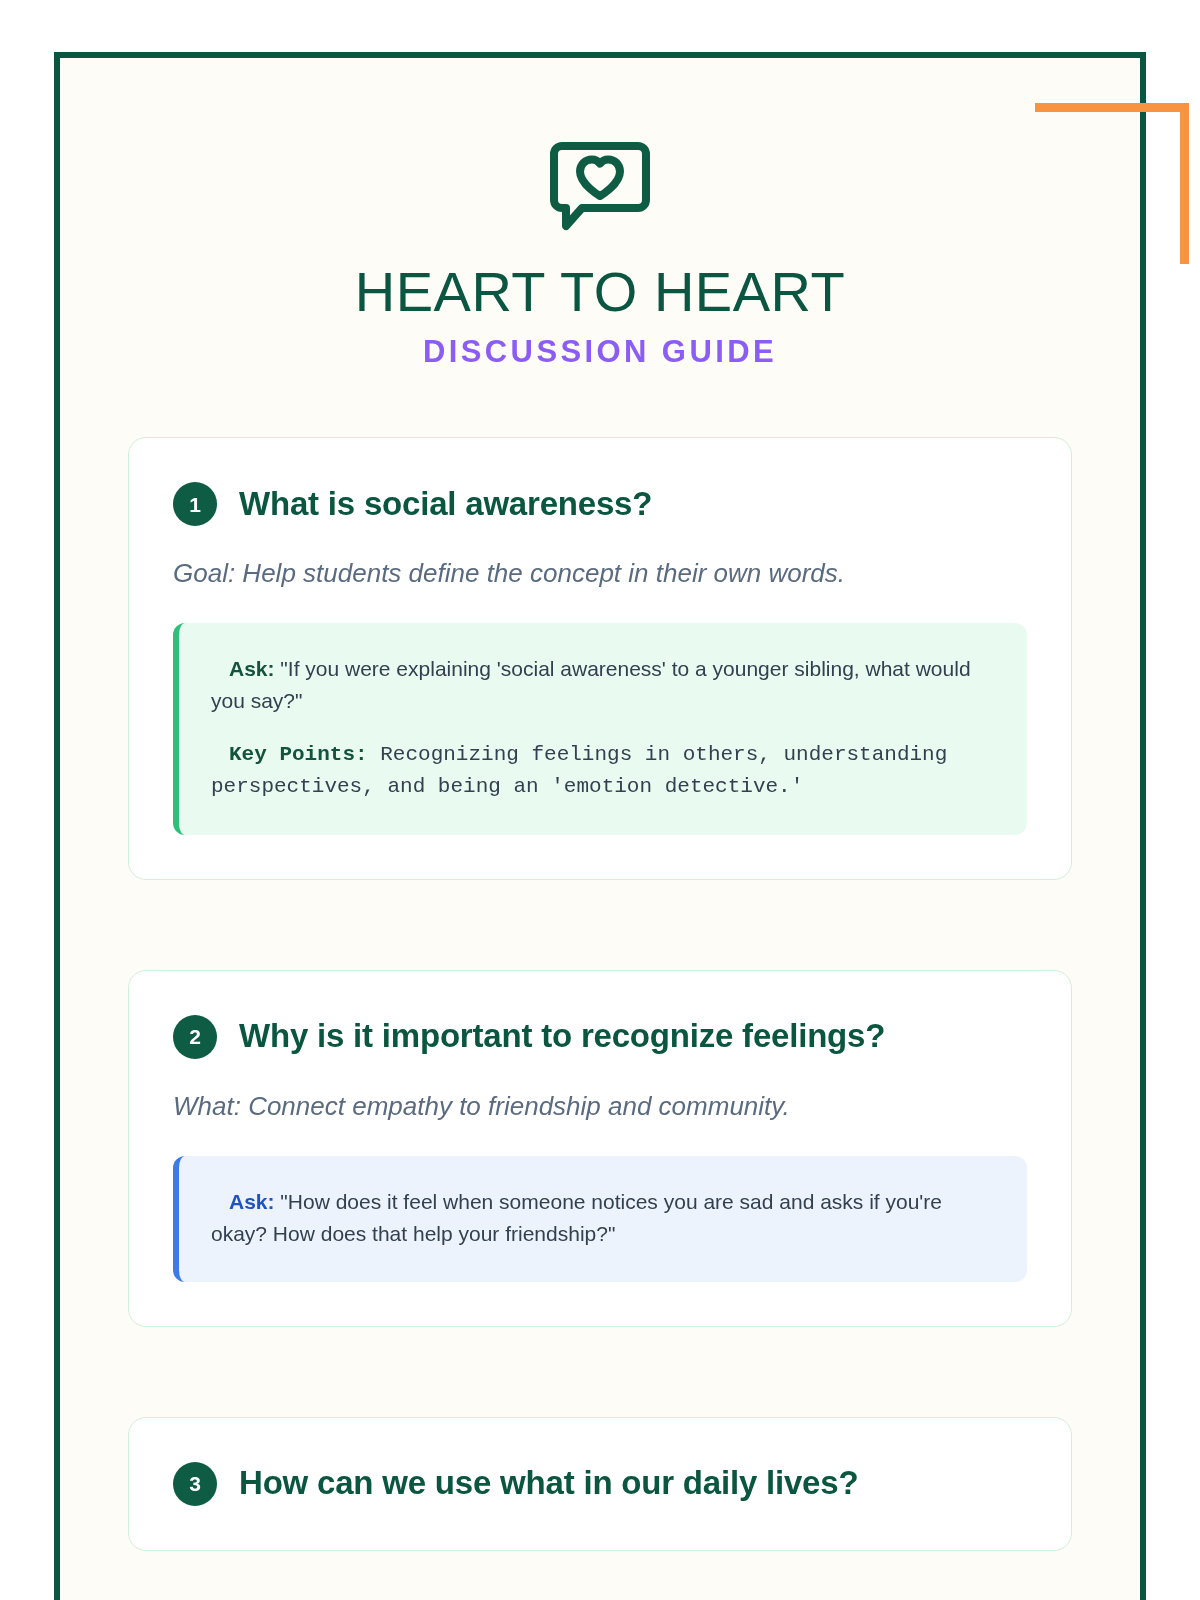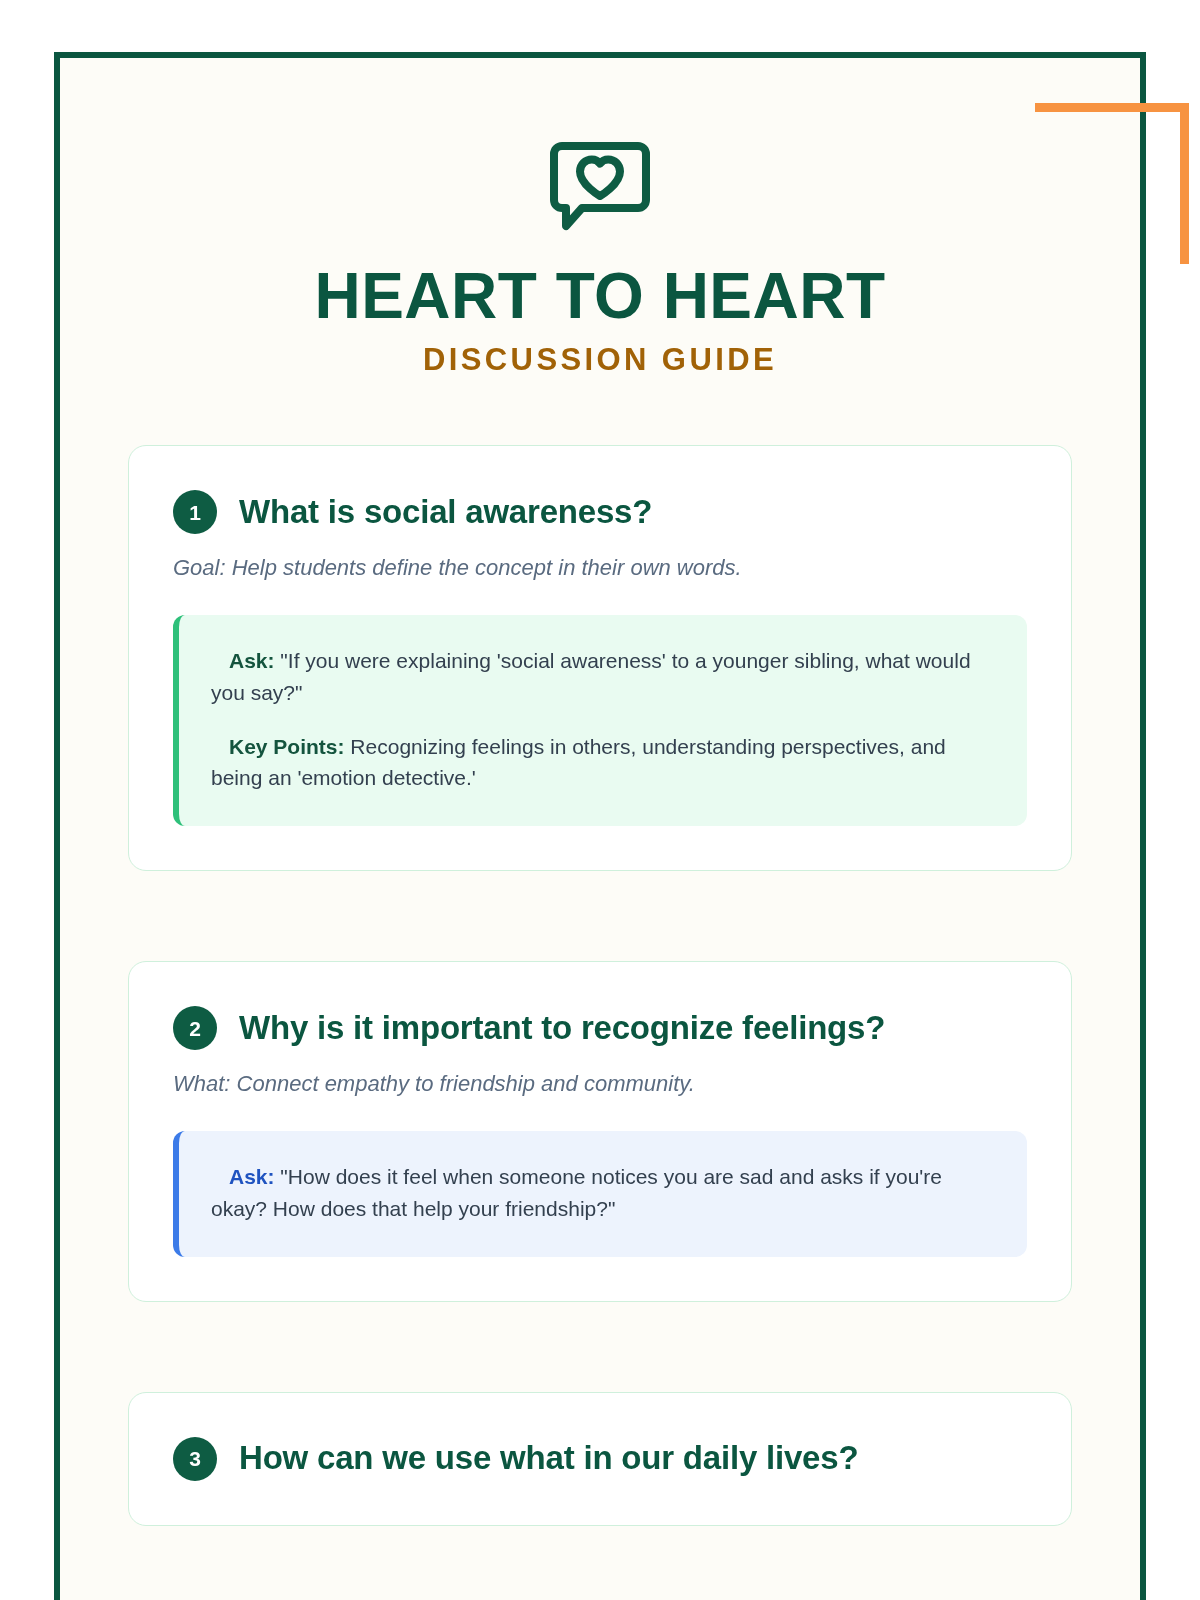--- a/index.html
+++ b/index.html
@@ -63,34 +63,34 @@
     padding-top: 10px;
   }
 
   .logo-badge {
     display: inline-block;
     line-height: 0;
   }
 
   .brand-title {
     margin-top: 26px;
-    font-size: 64px;
-    font-weight: bold;
+    font-size: 56px;
+    font-weight: normal;
     letter-spacing: 0.5px;
     color: #0B5640;
     line-height: 1.0;
     white-space: nowrap;
   }
 
   .brand-sub {
     margin-top: 16px;
     font-size: 31px;
     font-weight: bold;
     letter-spacing: 3.4px;
-    color: #a16207;
+    color: #8b5cf6;
     line-height: 1.0;
   }
 
   
   .cards {
     margin-top: 70px;
   }
 
   .qcard {
     background: #FFFFFF;
@@ -124,22 +124,22 @@
   .qtitle {
     font-size: 33px;
     font-weight: bold;
     color: #0B5640;
     line-height: 1.12;
     letter-spacing: -0.2px;
     text-align: right;
   }
 
   .qgoal {
-    margin-top: 19px;
-    font-size: 22px;
+    margin-top: 30px;
+    font-size: 26px;
     font-style: italic;
     color: #5A6B80;
     line-height: 1.35;
   }
 
   
   .callout {
     margin-top: 32px;
     border-radius: 12px;
     padding: 30px 34px 32px 32px;
@@ -154,21 +154,21 @@
   .callout.blue {
     background: #EDF3FD;
     border-left-color: #3C7BE8;
   }
 
   .callout p {
     font-size: 21px;
     line-height: 1.52;
     color: #33404F;
   }
-  .callout p + p { margin-top: 22px; }
+  .callout p + p { margin-top: 22px; font-family: Liberation Mono, monospace; }
 
   .callout .lbl {
     font-weight: bold;
     margin-left: 18px;
   }
   .callout.green .lbl { color: #14543E; }
   .callout.blue  .lbl { color: #1F53C0; }
 </style>
 </head>
 <body>

